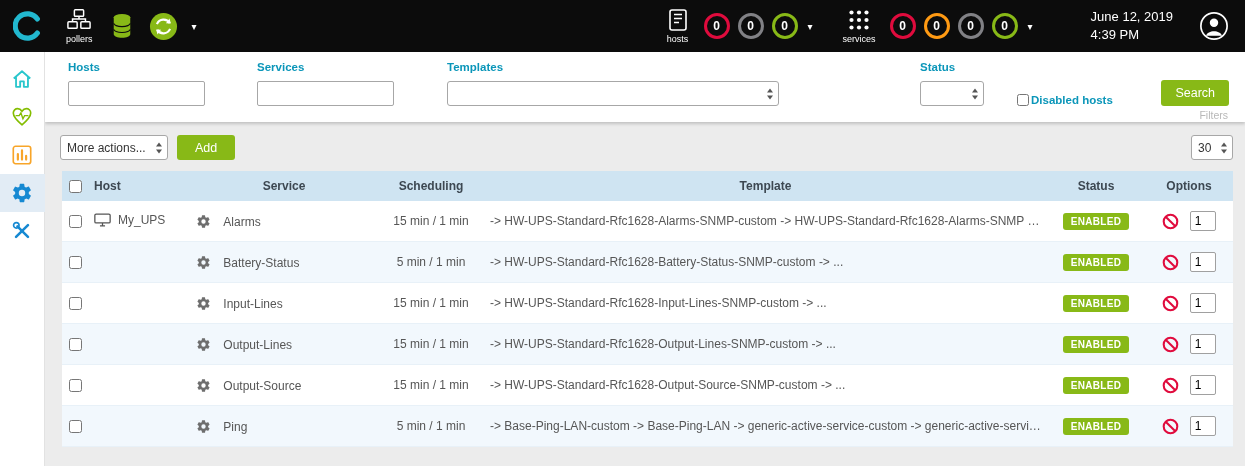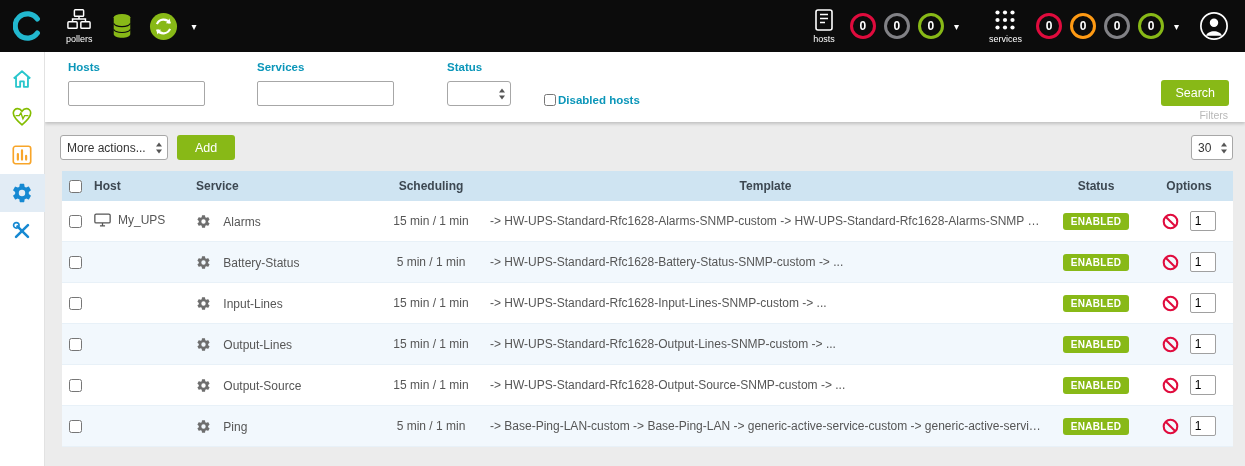--- a/index.html
+++ b/index.html
@@ -90,21 +90,21 @@
   }
   .toolbar-spacer { flex: 1; }
   .sel-pagesize { width: 42px; }
 
   
   .table-wrap { margin: 2px 12px 0 17px; background: #fff; }
   table { width: 100%; border-collapse: collapse; font-size: 12px; table-layout: fixed; }
   thead th { background: #cfe4f2; color: #3d4852; font-weight: bold; padding: 8px 6px; font-size: 12px; }
   th.col-check, td.col-check { width: 26px; text-align: center; }
   th.col-host { width: 102px; text-align: left; }
-  th.col-service { width: 188px; text-align: left; }
+  th.col-service { width: 188px; text-align: center; }
   th.col-sched { width: 106px; text-align: center; }
   th.col-template { text-align: center; }
   th.col-status { width: 98px; text-align: center; }
   th.col-options { width: 88px; text-align: center; }
   tbody td { padding: 10px 6px; border-bottom: 1px solid #e8f1f8; color: #565656; overflow: hidden; white-space: nowrap; text-overflow: ellipsis; }
   tbody tr:nth-child(even) { background: #f2f8fd; }
   td.col-sched { text-align: center; }
   td.col-status { text-align: center; }
   td.col-options { text-align: center; white-space: nowrap; }
   .cbx { width: 13px; height: 13px; cursor: pointer; vertical-align: middle; }
@@ -198,20 +198,24 @@
       </span>
       <span class="tb-label">services</span>
     </div>
     <span class="counter" style="border-color: rgb(224, 11, 61);">0</span>
     <span class="counter" style="border-color: rgb(255, 154, 19);">0</span>
     <span class="counter" style="border-color: rgb(129, 129, 133);">0</span>
     <span class="counter" style="border-color: rgb(136, 185, 23);">0</span>
     <span class="chevron">▾</span>
   </div>
 
+  <div class="clock">
+    <div>June 12, 2019</div>
+    <div>4:39 PM</div>
+  </div>
 
   <div class="user">
     <svg viewBox="0 0 32 32">
       <circle cx="16" cy="16" r="14" fill="none" stroke="#fff" stroke-width="1.8"></circle>
       <circle cx="16" cy="12.5" r="4.5" fill="#fff"></circle>
       <path d="M7.5 26.5 c1.8 -6.5 15.2 -6.5 17 0" fill="#fff"></path>
     </svg>
   </div>
 </header>
 
@@ -252,20 +256,29 @@
 
   <section class="filter-panel">
     <div class="filter-row">
       <div class="f-group g-hosts">
         <span class="f-label">Hosts</span>
         <input class="f-input" type="text" value="" style="">
       </div>
       <div class="f-group g-services">
         <span class="f-label">Services</span>
         <input class="f-input" type="text" value="" style="">
+      </div>
+      <div class="f-group g-templates">
+        <span class="f-label">Templates</span>
+        <span class="select sel-templates">
+          <select>
+            <option></option>
+          </select>
+          <span class="select-arrows"></span>
+        </span>
       </div>
       <div class="f-group g-status">
         <span class="f-label">Status</span>
         <span class="select sel-status">
           <select>
             <option></option>
           </select>
           <span class="select-arrows"></span>
         </span>
       </div>

